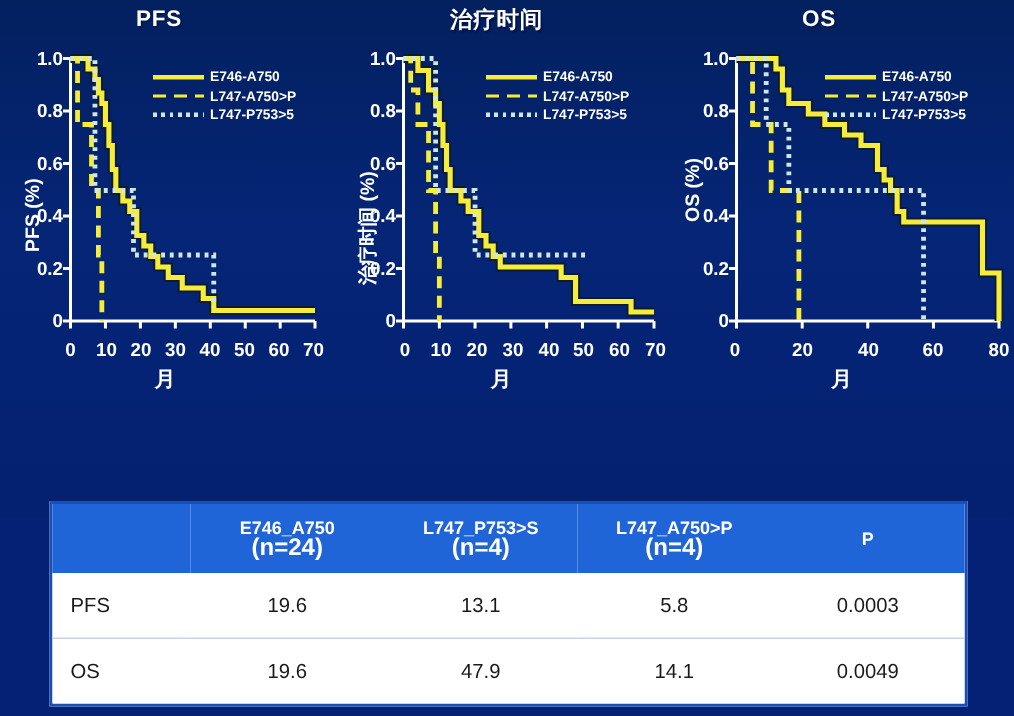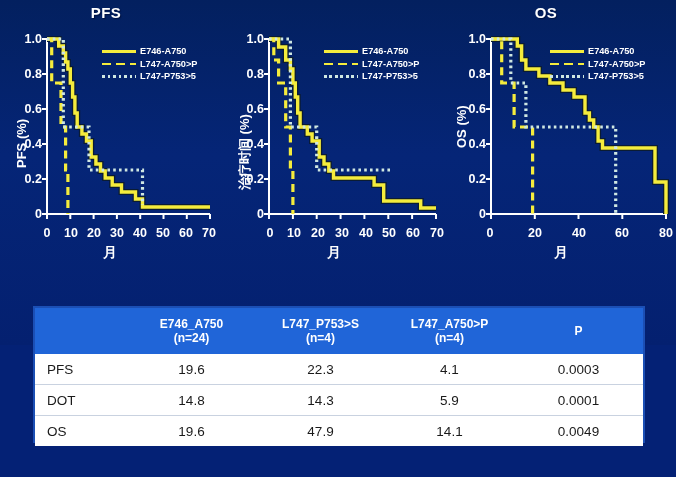--- a/index.html
+++ b/index.html
@@ -128,21 +128,21 @@
     position: absolute;
     left: 0; top: 4px;
     width: 34px; height: 2.6px;
     background: repeating-linear-gradient(90deg,#cfe7e2 0 2.6px, transparent 2.6px 5.5px);
   }
 
   
   .table-wrap {
     position: absolute;
     left: 33px;
-    top: 306px;
+    top: 334px;
     width: 612px;
     height: 137px;
     border: 2px solid #1b4fb5;
     box-sizing: border-box;
     background: #ffffff;
   }
   table.stats {
     border-collapse: collapse;
     width: 100%;
     height: 100%;
@@ -168,21 +168,21 @@
     height: 30px;
     padding: 0;
     border-top: 1px solid #c9d2e0;
   }
   table.stats td.rowhead {
     text-align: left;
     padding-left: 12px;
     font-size: 13.5px;
   }
   table.stats tr:first-child td { border-top: none; }
-  .hdr-sub { display: block; font-size: 12px; }
+  .hdr-sub { display: block; font-size: 16px; }
 </style>
 </head>
 <body>
 
 <div id="page">
 
   <div class="charts-row">
 
     <div class="panel panel-pfs">
       <div class="chart-title">PFS</div>
@@ -248,20 +248,21 @@
           <span>L747-A750&gt;P</span>
         </div>
         <div class="legend-row">
           <span class="legend-key key-dotted"></span>
           <span>L747-P753&gt;5</span>
         </div>
       </div>
     </div>
 
     <div class="panel panel-dot">
+      <div class="chart-title">治疗时间</div>
 
       <div class="ylabel" style="left:10px; top:190px;">治疗时间 (%)</div>
 
       <div class="axis-num" style="left:2px;  top:32px;  width:36px;">1.0</div>
       <div class="axis-num" style="left:2px;  top:67px;  width:36px;">0.8</div>
       <div class="axis-num" style="left:2px;  top:102px; width:36px;">0.6</div>
       <div class="axis-num" style="left:2px;  top:137px; width:36px;">0.4</div>
       <div class="axis-num" style="left:2px;  top:172px; width:36px;">0.2</div>
       <div class="axis-num" style="left:2px;  top:207px; width:36px;">0</div>
 
@@ -398,30 +399,23 @@
             <span>L747_A750&gt;P</span>
             <span class="hdr-sub">(n=4)</span>
           </th>
           <th>P</th>
         </tr>
       </thead>
       <tbody>
         <tr>
           <td class="rowhead">PFS</td>
           <td>19.6</td>
-          <td>22.3</td>
-          <td>4.1</td>
+          <td>13.1</td>
+          <td>5.8</td>
           <td>0.0003</td>
-        </tr>
-        <tr>
-          <td class="rowhead">DOT</td>
-          <td>14.8</td>
-          <td>14.3</td>
-          <td>5.9</td>
-          <td>0.0001</td>
         </tr>
         <tr>
           <td class="rowhead">OS</td>
           <td>19.6</td>
           <td>47.9</td>
           <td>14.1</td>
           <td>0.0049</td>
         </tr>
       </tbody>
     </table>

